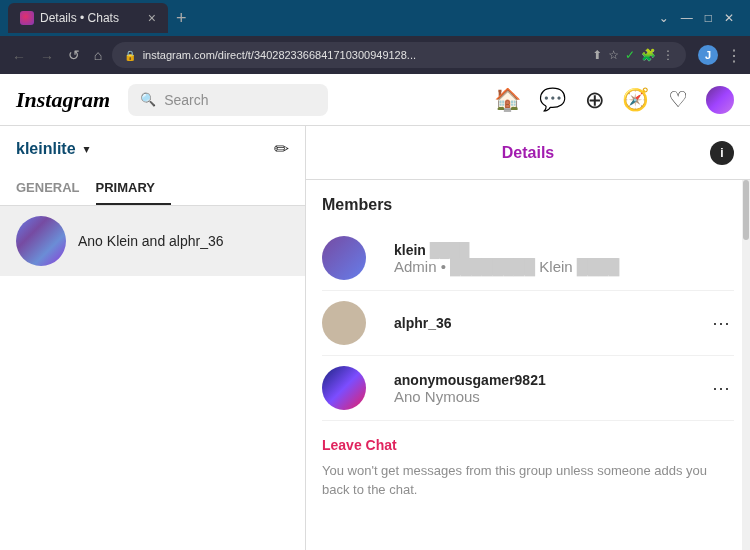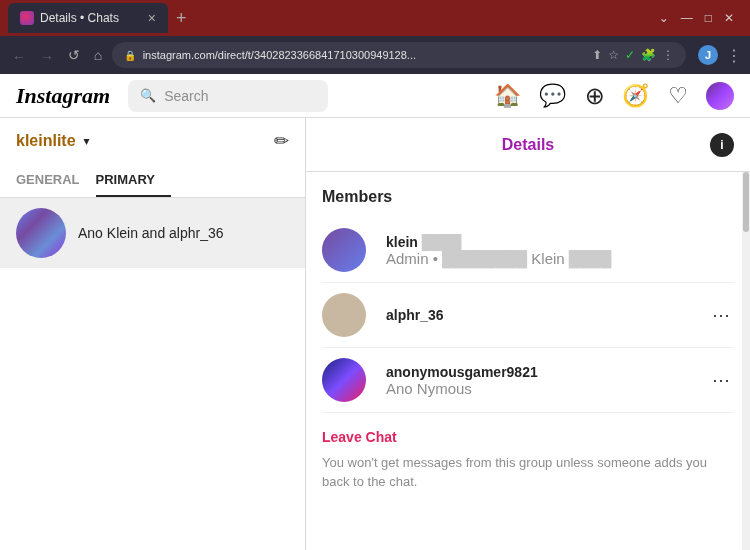--- a/index.html
+++ b/index.html
@@ -1,20 +1,20 @@
 <!DOCTYPE html>
 <html><head>
   <meta charset="utf-8">
   <style>
     * { margin: 0; padding: 0; box-sizing: border-box; }
     body { width: 750px; height: 550px; overflow: hidden; font-family: -apple-system, BlinkMacSystemFont, 'Segoe UI', Arial, sans-serif; background: #fff; }
 
     
     .browser-chrome { background: #2b2b3b; width: 750px; }
-    .tab-bar { display: flex; align-items: center; height: 36px; padding: 0 8px; background: #7f1d1d; gap: 4px; }
+    .tab-bar { display: flex; align-items: center; height: 36px; padding: 0 8px; background: #0c4a6e; gap: 4px; }
     .tab { display: flex; align-items: center; background: #2b2b3b; border-radius: 6px 6px 0 0; padding: 0 12px; height: 30px; gap: 6px; min-width: 160px; }
     .tab-favicon { width: 14px; height: 14px; background: radial-gradient(circle at 40% 40%, #e1306c, #833ab4); border-radius: 3px; flex-shrink: 0; }
     .tab-title { color: #e0e0e0; font-size: 12px; white-space: nowrap; overflow: hidden; text-overflow: ellipsis; max-width: 110px; }
     .tab-close { color: #aaa; font-size: 14px; cursor: pointer; margin-left: auto; }
     .tab-new { color: #aaa; font-size: 18px; cursor: pointer; margin-left: 4px; }
     .win-controls { margin-left: auto; display: flex; gap: 12px; align-items: center; padding-right: 8px; }
     .win-btn { color: #ccc; font-size: 12px; cursor: pointer; }
 
     .address-bar { display: flex; align-items: center; height: 38px; background: #2b2b3b; padding: 0 8px; gap: 6px; }
     .nav-btn { color: #aaa; font-size: 14px; cursor: pointer; padding: 4px; }
@@ -23,36 +23,36 @@
     .lock-icon { color: #aaa; font-size: 10px; }
     .url-text { color: #e0e0e0; font-size: 11px; flex: 1; overflow: hidden; text-overflow: ellipsis; white-space: nowrap; }
     .url-actions { display: flex; gap: 6px; align-items: center; }
     .url-action-btn { color: #aaa; font-size: 12px; cursor: pointer; }
     .ext-area { display: flex; gap: 8px; align-items: center; padding-left: 6px; }
     .profile-btn { width: 20px; height: 20px; background: #4a90d9; border-radius: 50%; display: flex; align-items: center; justify-content: center; color: #fff; font-size: 11px; font-weight: bold; cursor: pointer; }
     .menu-btn { color: #aaa; font-size: 16px; cursor: pointer; }
 
     
     .instagram-app { width: 750px; height: 476px; background: #fff; display: flex; flex-direction: column; }
-    .ig-header { display: flex; align-items: center; height: 44px; border-bottom: 1px solid #dbdbdb; padding: 0 16px; gap: 12px; }
+    .ig-header { display: flex; align-items: center; height: 52px; border-bottom: 1px solid #dbdbdb; padding: 0 16px; gap: 12px; }
     .ig-logo { font-size: 22px; font-style: italic; font-family: Georgia, serif; font-weight: bold; color: #000; min-width: 100px; }
     .ig-search { display: flex; align-items: center; background: #efefef; border-radius: 8px; padding: 0 12px; height: 32px; gap: 8px; width: 200px; }
     .ig-search-icon { color: #8e8e8e; font-size: 13px; }
     .ig-search-text { color: #8e8e8e; font-size: 14px; }
     .ig-nav-icons { display: flex; gap: 18px; align-items: center; margin-left: auto; }
     .ig-icon { font-size: 22px; color: #262626; cursor: pointer; }
     .ig-avatar-nav { width: 28px; height: 28px; border-radius: 50%; background: linear-gradient(135deg, #6a3093, #a044ff, #c471ed); cursor: pointer; overflow: hidden; }
 
     
     .ig-main { display: flex; flex: 1; overflow: hidden; }
 
     
     .ig-sidebar { width: 306px; border-right: 1px solid #dbdbdb; display: flex; flex-direction: column; }
     .sidebar-header { display: flex; align-items: center; padding: 12px 16px; gap: 8px; }
-    .sidebar-username { font-size: 16px; font-weight: 600; color: #a16207; }
+    .sidebar-username { font-size: 16px; font-weight: 600; color: #0c4a6e; }
     .sidebar-chevron { color: #262626; font-size: 12px; cursor: pointer; }
     .sidebar-edit-btn { margin-left: auto; color: #262626; font-size: 18px; cursor: pointer; }
     .sidebar-tabs { display: flex; padding: 0 16px; border-bottom: 1px solid #dbdbdb; }
     .sidebar-tab { padding: 8px 16px 8px 0; font-size: 13px; font-weight: 600; color: #8e8e8e; cursor: pointer; border-bottom: 2px solid transparent; }
     .sidebar-tab.active { color: #262626; border-bottom-color: #262626; }
     .chat-list { flex: 1; overflow-y: auto; }
     .chat-item { display: flex; align-items: center; padding: 10px 16px; gap: 12px; background: #efefef; cursor: pointer; }
     .chat-avatar { width: 50px; height: 50px; border-radius: 50%; flex-shrink: 0; overflow: hidden; }
     .chat-avatar-img { width: 100%; height: 100%; background: linear-gradient(135deg, #667eea, #764ba2, #6b8dd6, #8e37d7); }
     .chat-name { font-size: 14px; color: #262626; font-weight: 500; }
@@ -60,21 +60,21 @@
     
     .ig-details { flex: 1; display: flex; flex-direction: column; overflow: hidden; position: relative; }
     .details-header { display: flex; align-items: center; justify-content: center; height: 54px; border-bottom: 1px solid #dbdbdb; position: relative; }
     .details-title { font-size: 16px; font-weight: 600; color: #a21caf; }
     .details-info-btn { position: absolute; right: 16px; width: 24px; height: 24px; background: #262626; border-radius: 50%; display: flex; align-items: center; justify-content: center; color: #fff; font-size: 12px; font-weight: bold; cursor: pointer; }
     .details-content { flex: 1; overflow-y: auto; padding: 16px; }
     .members-section { }
     .members-header { display: flex; align-items: center; justify-content: space-between; margin-bottom: 12px; }
     .members-title { font-size: 16px; font-weight: 600; color: #262626; }
     .add-people-btn { border: 2px solid #e0245e; color: #e0245e; background: transparent; padding: 4px 12px; border-radius: 6px; font-size: 13px; font-weight: 600; cursor: pointer; }
-    .member-item { display: flex; align-items: center; padding: 10px 0; gap: 20px; border-bottom: 1px solid #f0f0f0; }
+    .member-item { display: flex; align-items: center; padding: 10px 0; gap: 28px; border-bottom: 1px solid #f0f0f0; }
     .member-avatar { width: 44px; height: 44px; border-radius: 50%; flex-shrink: 0; overflow: hidden; }
     .member-avatar.klein { background: linear-gradient(135deg, #764ba2, #667eea); }
     .member-avatar.alphr { background: #c8b8a2; }
     .member-avatar.anon { background: linear-gradient(135deg, #1a237e, #7c4dff, #e91e63); }
     .member-info { flex: 1; }
     .member-name { font-size: 14px; font-weight: 600; color: #262626; }
     .member-sub { font-size: 15px; color: #8e8e8e; }
     .member-more { color: #262626; font-size: 18px; cursor: pointer; padding: 4px; }
     .leave-chat-section { margin-top: 16px; }
     .leave-chat-link { color: #e0245e; font-size: 14px; font-weight: 600; cursor: pointer; display: block; margin-bottom: 8px; }

